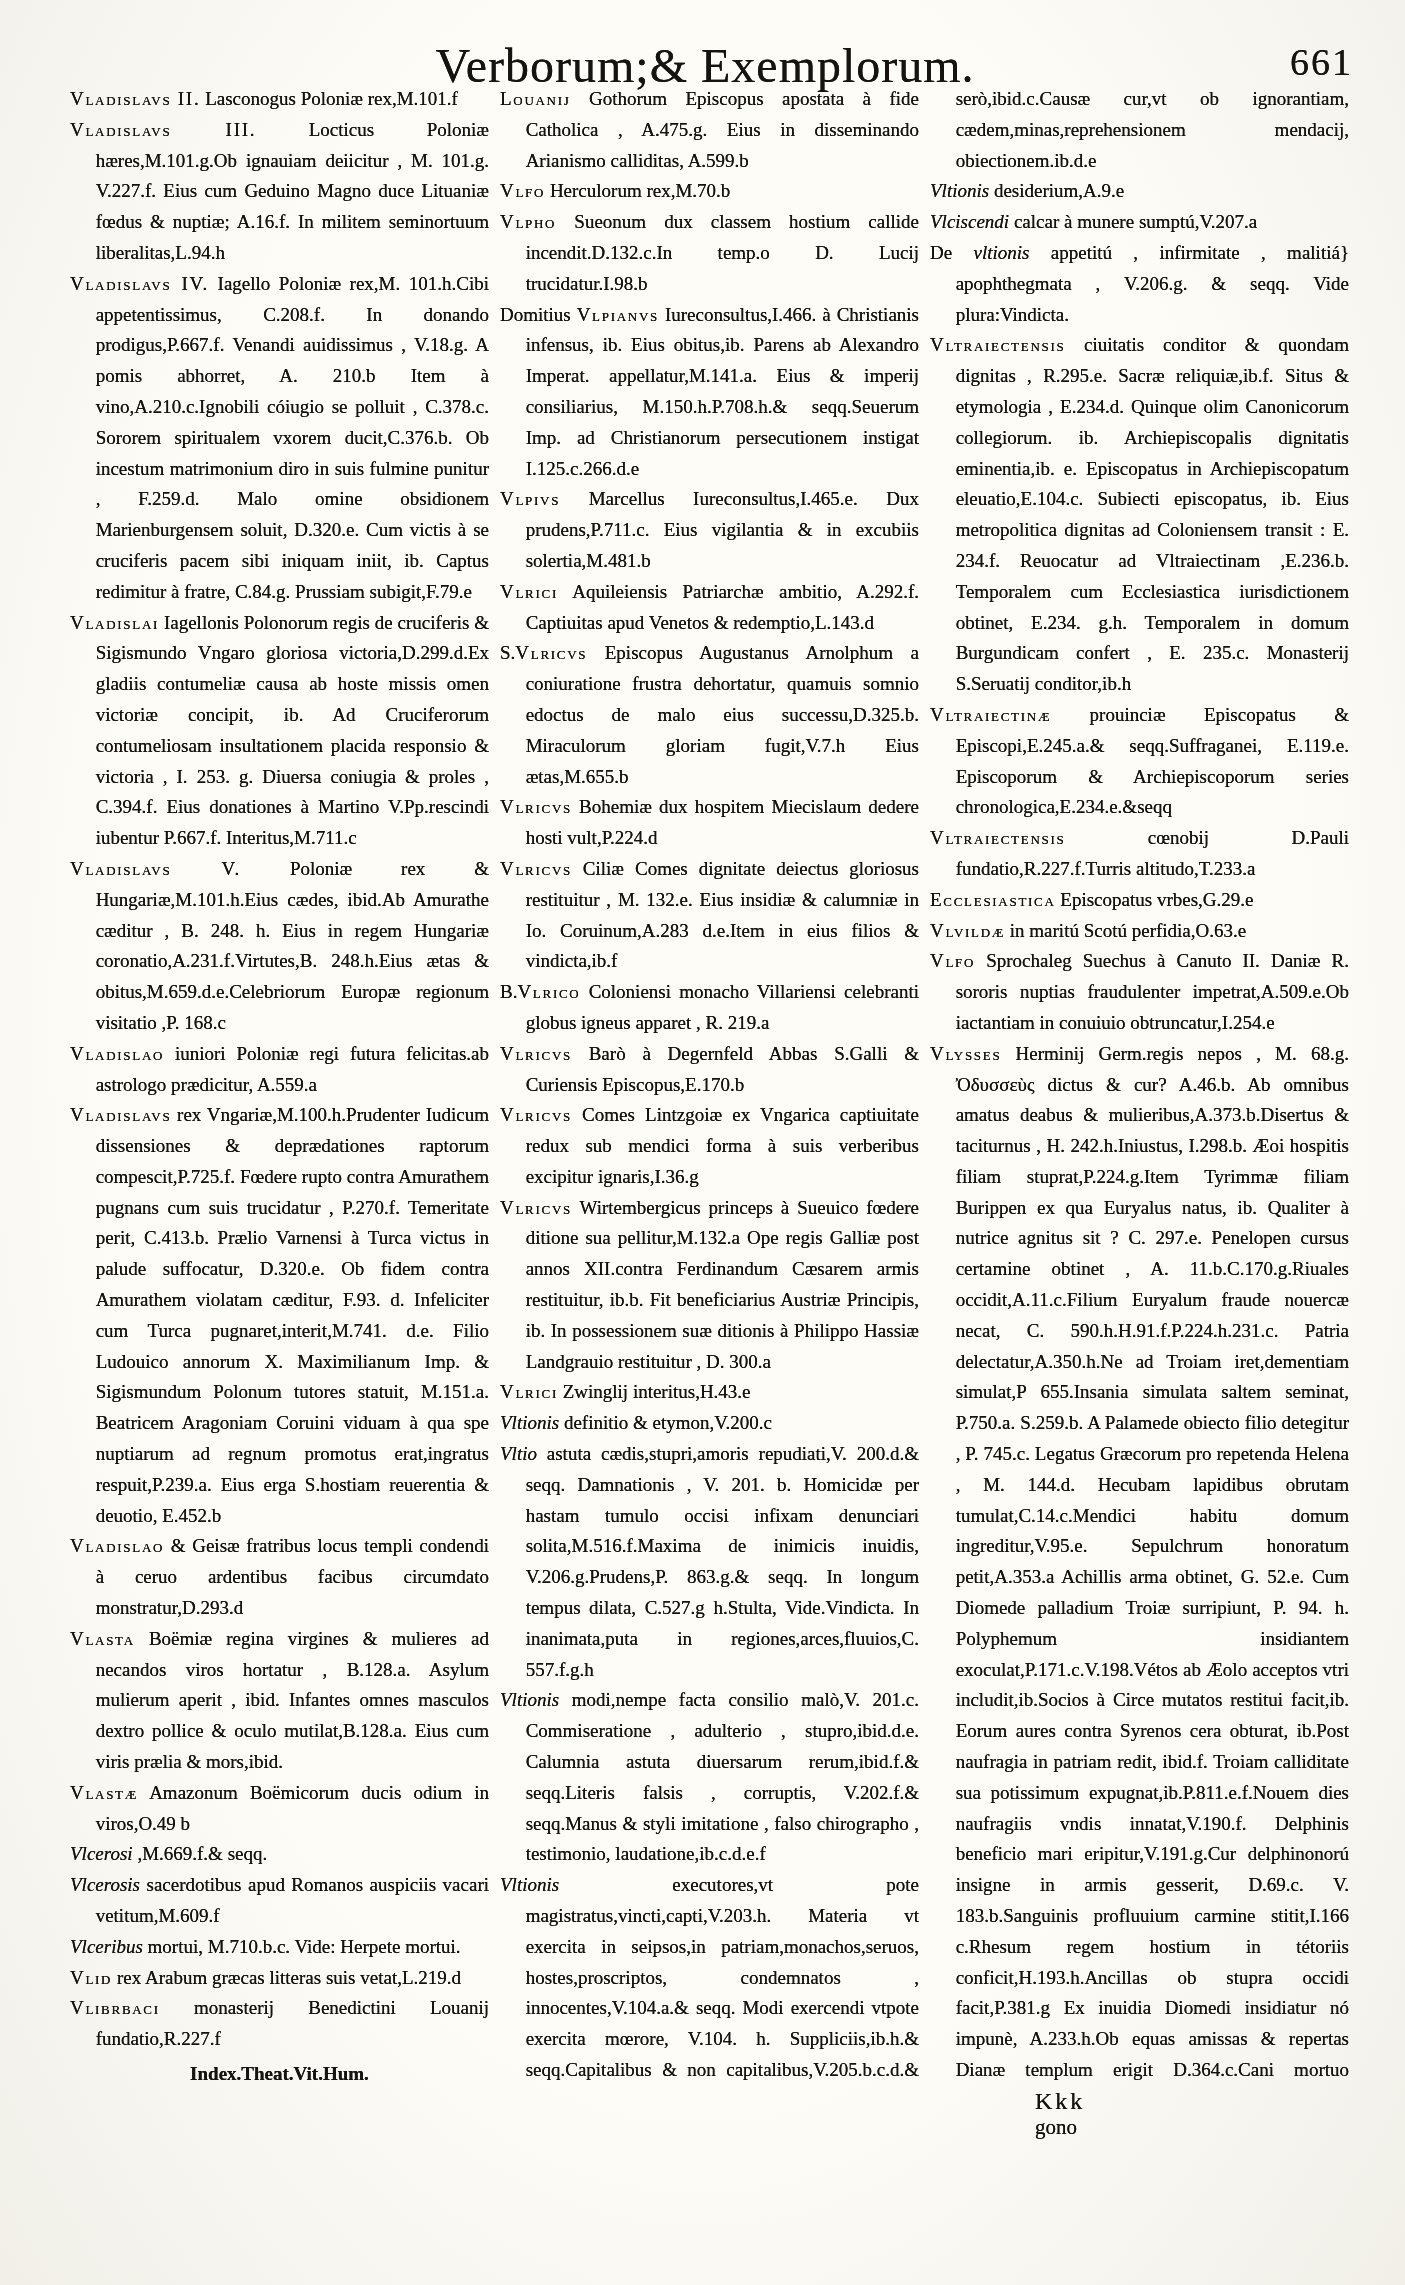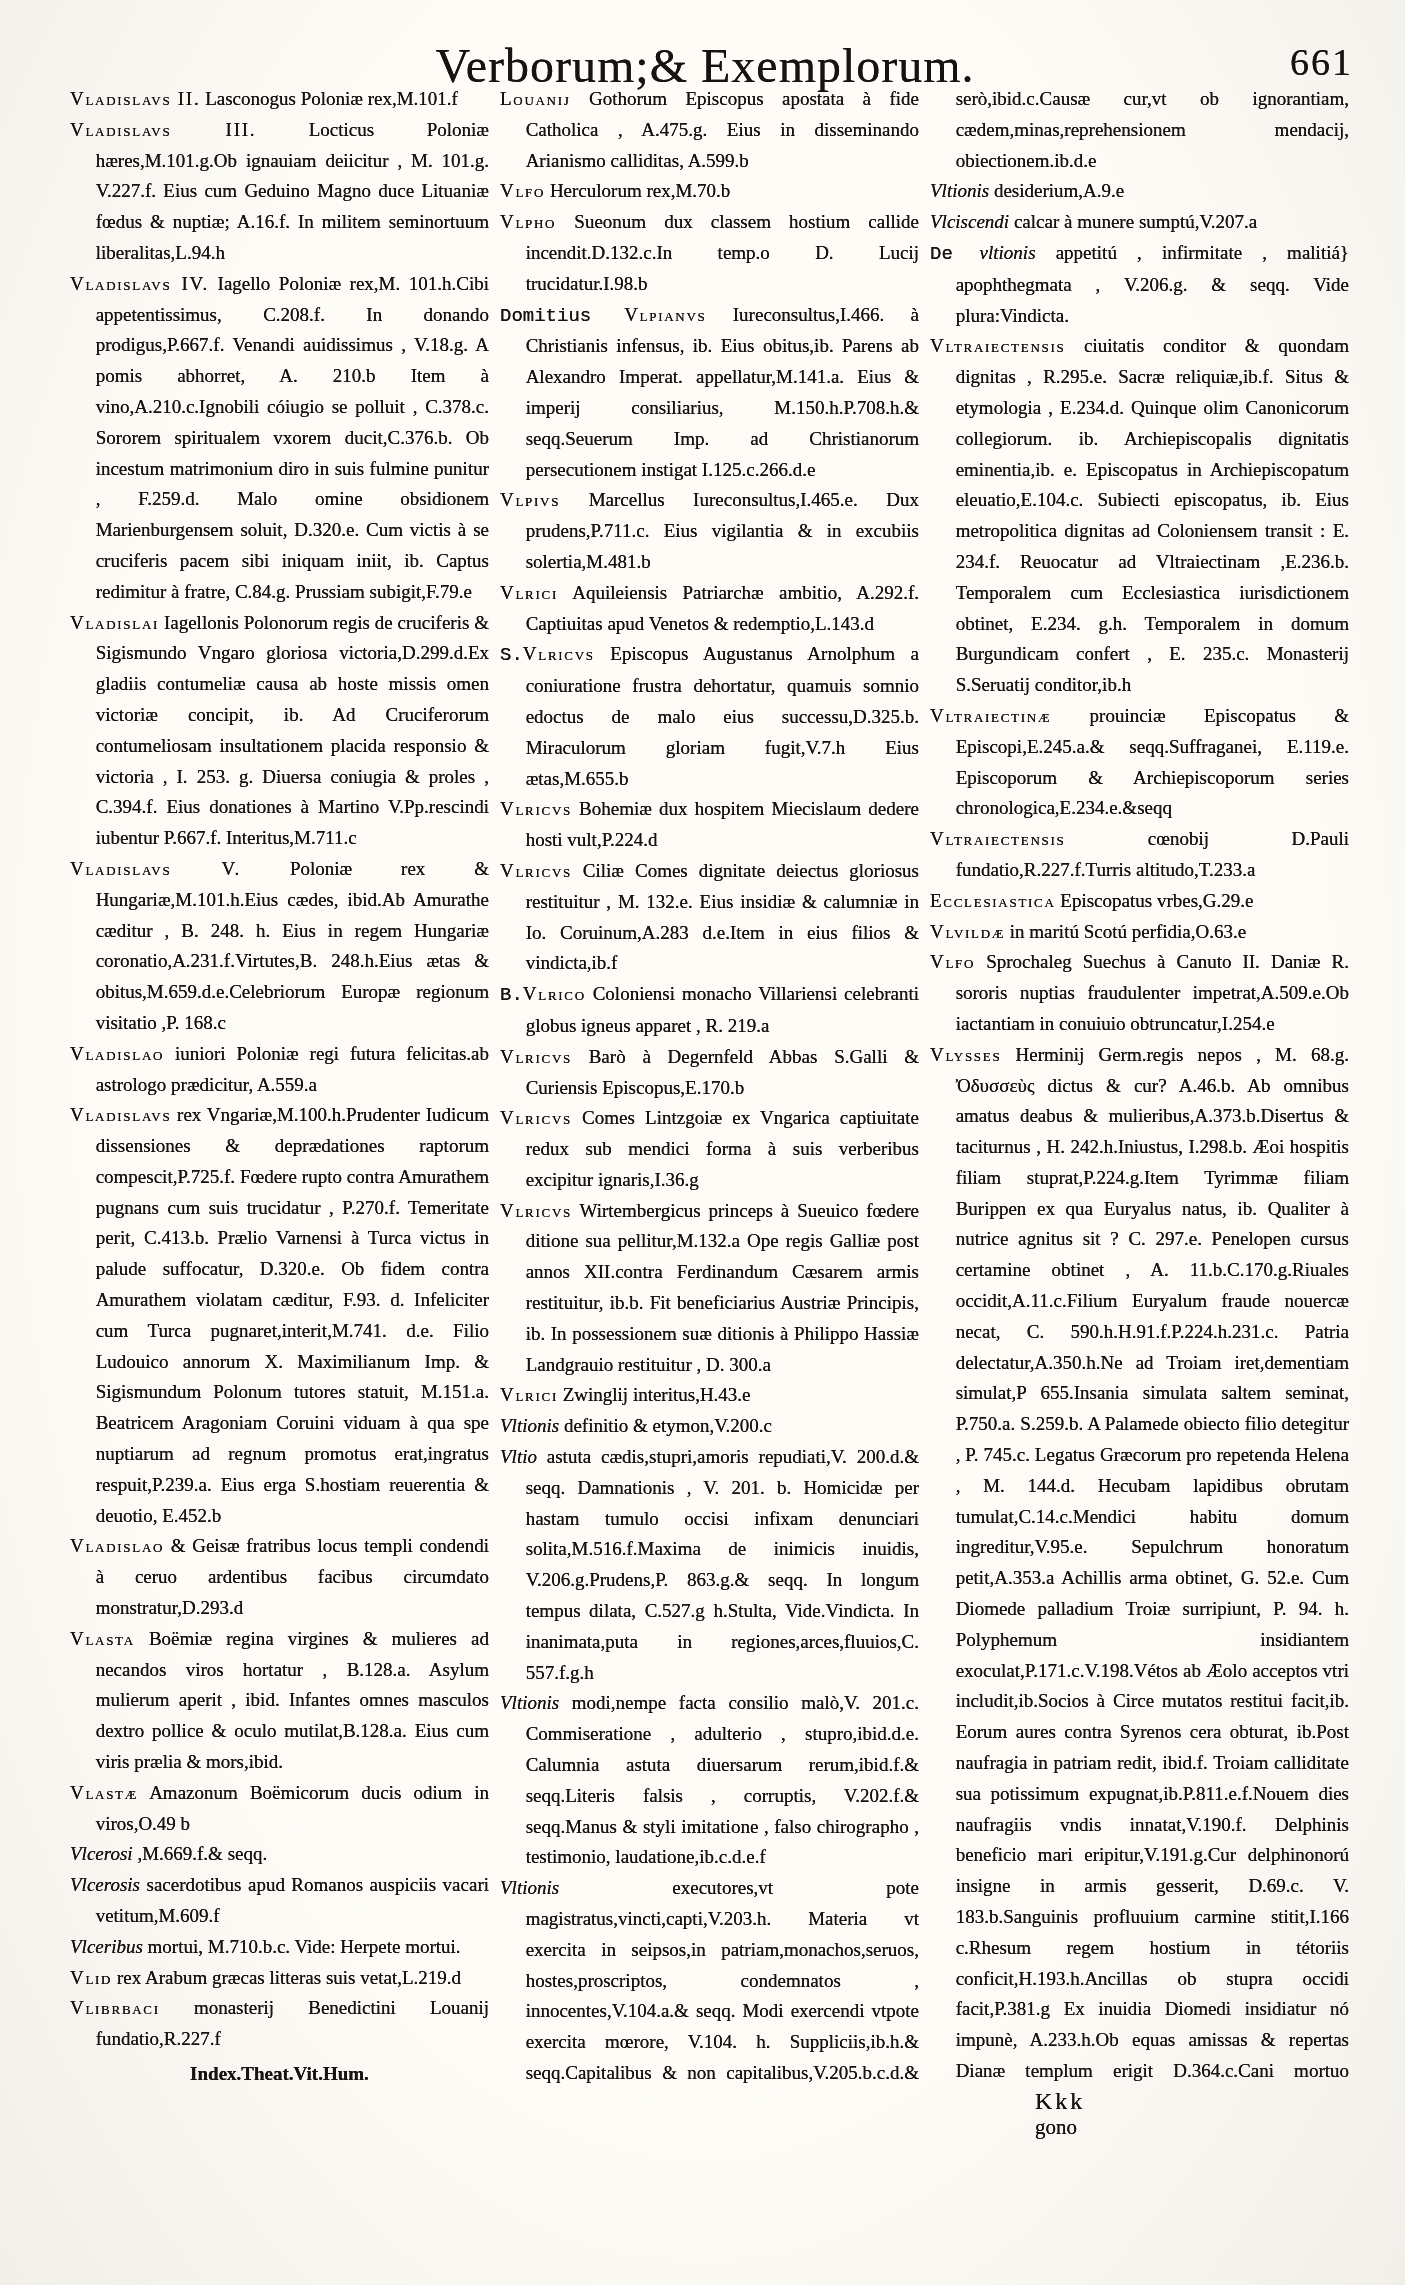--- a/index.html
+++ b/index.html
@@ -46,21 +46,21 @@
   .entry.cont{ text-indent:0; padding-left:1.35em; }
   .head{
     font-variant:small-caps;
     letter-spacing:.09em;
     font-weight:400;
   }
   .head.italic{
     font-variant:normal;letter-spacing:0;
     font-style:italic;
   }
-  .pre{ letter-spacing:0;font-family:Liberation Mono, monospace; }
+  .pre{ letter-spacing:0; }
   #colophon{
     margin-top:4px;
     text-align:center;
     font-weight:bold;
     font-size:19px;
     text-shadow:0 0 .4px #171310;
   }
   #sigrow{
     position:absolute;left:1035px;top:2088px;width:300px;
     display:flex;justify-content:space-between;

